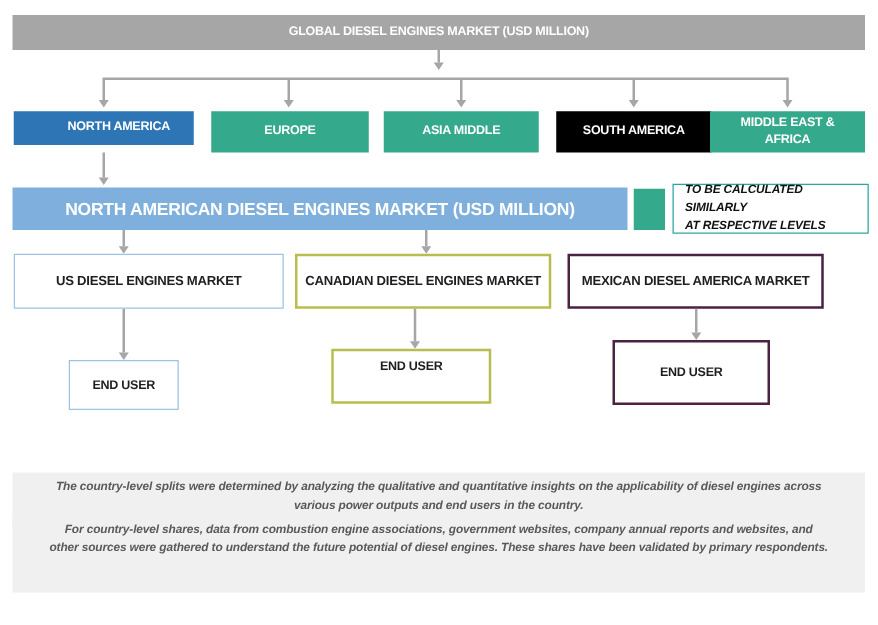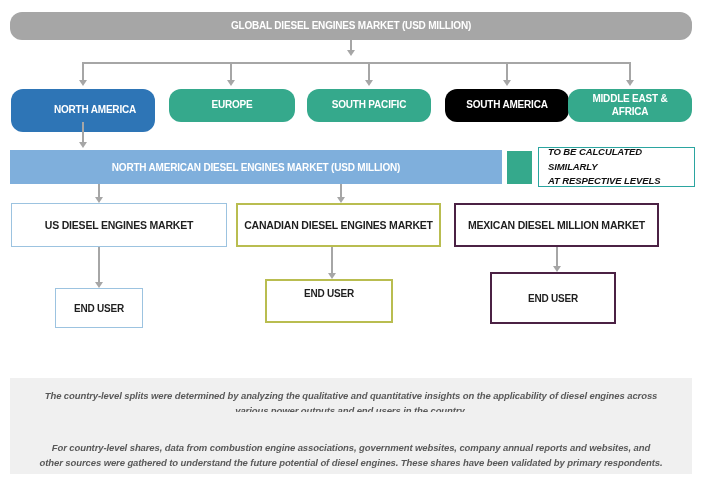--- a/index.html
+++ b/index.html
@@ -5,41 +5,41 @@
   html,body{margin:0;padding:0;background:#ffffff;}
   .canvas{
     position:relative;width:702px;height:500px;background:#ffffff;
     font-family:"Liberation Sans",sans-serif;overflow:hidden;
   }
   .box{
     position:absolute;box-sizing:border-box;display:flex;
     align-items:center;justify-content:center;text-align:center;
     font-weight:bold;letter-spacing:-0.2px;
   }
-  .filled{color:#ffffff;font-size:10px;line-height:1.25;border-radius:12px;}
+  .filled{color:#ffffff;font-size:10px;line-height:1.25;}
   .outlined{background:#ffffff;color:#1f1f1f;border:2px solid #f97316;font-size:10.5px;}
-  .bar{color:#ffffff;font-size:10px;justify-content:center;}
+  .bar{color:#ffffff;font-size:14px;justify-content:center;}
   .hline{position:absolute;background:#a6a6a6;height:2px;}
   .arrow{position:absolute;width:2px;background:#a6a6a6;}
   .arrow::after{
     content:"";position:absolute;bottom:-6px;left:-3px;
     border-left:4px solid transparent;border-right:4px solid transparent;
     border-top:6px solid #a6a6a6;
   }
   .note{
     position:absolute;box-sizing:border-box;background:#ffffff;
     border:1px solid #eab308;font-style:italic;font-weight:bold;
     color:#111;font-size:9.5px;line-height:1.55;
     display:flex;flex-direction:column;justify-content:center;
     padding-left:9px;letter-spacing:-0.1px;
   }
   .footnote{
     position:absolute;box-sizing:border-box;background:#f0f0f0;color:#595959;
     font-weight:bold;font-style:italic;font-size:9.5px;line-height:15px;
-    display:flex;align-items:flex-end;justify-content:center;text-align:center;
+    display:flex;align-items:flex-start;justify-content:center;text-align:center;
     padding:4px 29px;letter-spacing:-0.1px;
   }
   .swatch{position:absolute;}
 </style>
 </head>
 <body>
 
 <div class="canvas">
 
   <div class="box filled" style="left: 10px; top: 12px; width: 682px; height: 28px; background: rgb(166, 166, 166);">
@@ -47,28 +47,28 @@
   </div>
 
   <div class="arrow" style="left:350px;top:40px;height:10px;"></div>
   <div class="hline" style="left:82px;top:62px;width:549px;"></div>
   <div class="arrow" style="left:82px;top:64px;height:16px;"></div>
   <div class="arrow" style="left:230px;top:64px;height:16px;"></div>
   <div class="arrow" style="left:368px;top:64px;height:16px;"></div>
   <div class="arrow" style="left:506px;top:64px;height:16px;"></div>
   <div class="arrow" style="left:629px;top:64px;height:16px;"></div>
 
-  <div class="box filled" style="left: 11px; top: 89px; width: 144px; height: 43px; background: rgb(46, 117, 182); padding-left: 24px;">
+  <div class="box filled" style="left: 11px; top: 89px; width: 144px; height: 27px; background: rgb(46, 117, 182); padding-left: 24px;">
     <span>NORTH AMERICA</span>
   </div>
   <div class="box filled" style="left: 169px; top: 89px; width: 126px; height: 33px; background: rgb(53, 169, 140);">
     <span>EUROPE</span>
   </div>
   <div class="box filled" style="left: 307px; top: 89px; width: 124px; height: 33px; background: rgb(53, 169, 140);">
-    <span>SOUTH PACIFIC</span>
+    <span>ASIA MIDDLE</span>
   </div>
   <div class="box filled" style="left: 445px; top: 89px; width: 124px; height: 33px; background: #000000;">
     <span>SOUTH AMERICA</span>
   </div>
   <div class="box filled" style="left: 568px; top: 89px; width: 124px; height: 33px; padding: 0px 14px; background: rgb(53, 169, 140);">
     <span>MIDDLE EAST &amp; AFRICA</span>
   </div>
 
   <div class="arrow" style="left:82px;top:122px;height:20px;"></div>
 
@@ -84,21 +84,21 @@
   <div class="arrow" style="left:98px;top:184px;height:13px;"></div>
   <div class="arrow" style="left:340px;top:184px;height:13px;"></div>
 
   <div class="box outlined" style="left: 11px; top: 203px; width: 216px; height: 44px; border-width: 1.5px; border-color: rgb(156, 195, 224);">
     <span>US DIESEL ENGINES MARKET</span>
   </div>
   <div class="box outlined" style="left: 236px; top: 203px; width: 205px; height: 44px; border-color: rgb(185, 189, 80);">
     <span>CANADIAN DIESEL ENGINES MARKET</span>
   </div>
   <div class="box outlined" style="left: 454px; top: 203px; width: 205px; height: 44px; border-color: rgb(75, 33, 68);">
-    <span>MEXICAN DIESEL MILLION MARKET</span>
+    <span>MEXICAN DIESEL AMERICA MARKET</span>
   </div>
 
   <div class="arrow" style="left:98px;top:247px;height:35px;"></div>
   <div class="arrow" style="left:331px;top:247px;height:26px;"></div>
   <div class="arrow" style="left:556px;top:247px;height:19px;"></div>
 
   <div class="box outlined" style="left: 55px; top: 288px; width: 88px; height: 40px; border-width: 1.5px; font-size: 10px; border-color: rgb(156, 195, 224);">
     <span>END USER</span>
   </div>
   <div class="box outlined" style="left: 265px; top: 279px; width: 128px; height: 44px; font-size: 10px; align-items: flex-start; padding-top: 7px; border-color: rgb(185, 189, 80);">

